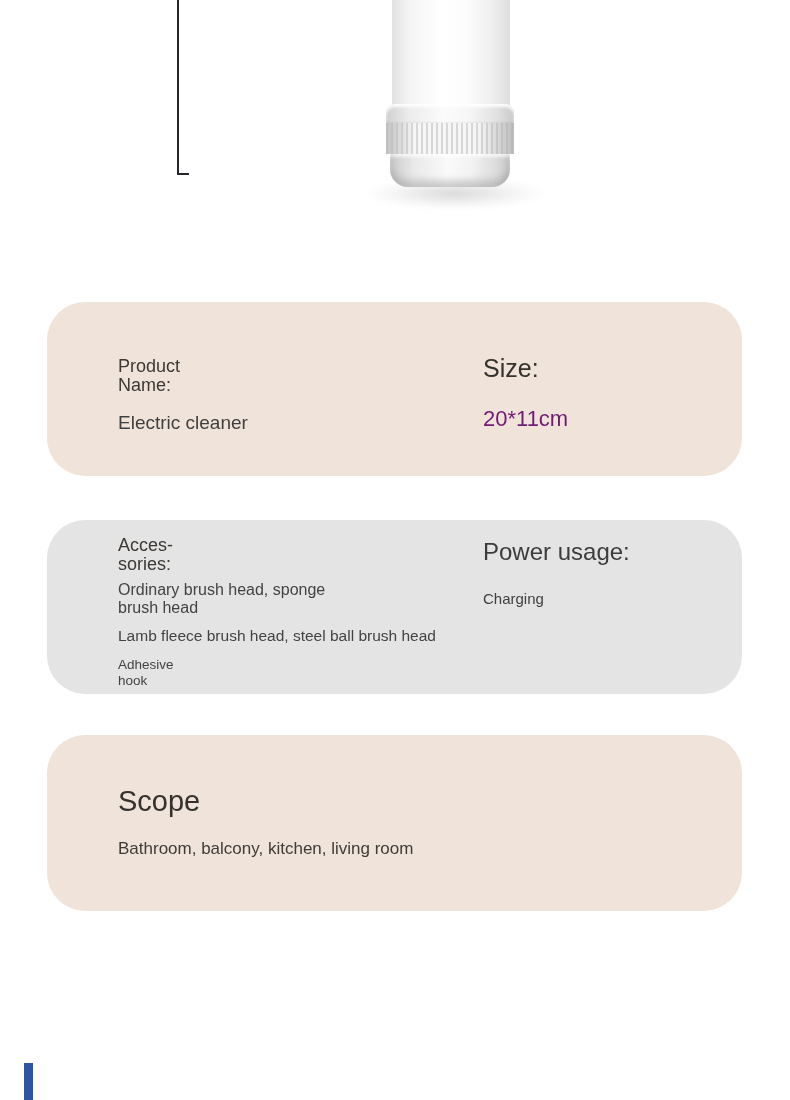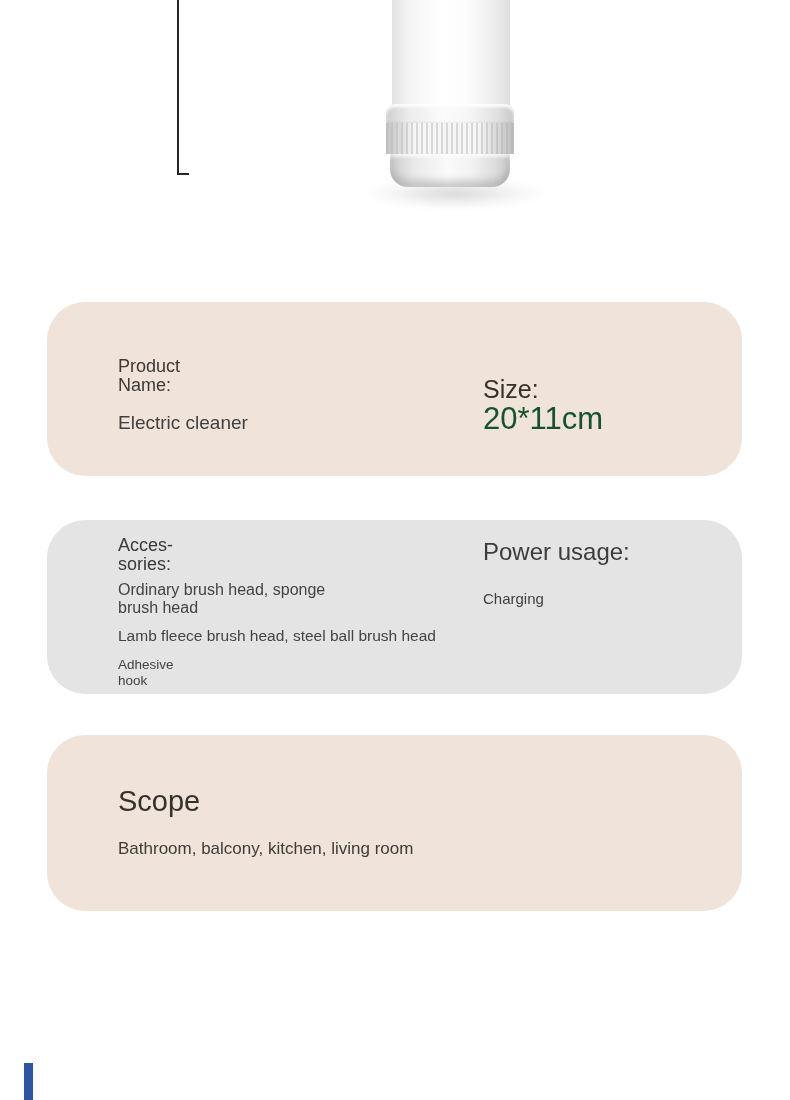--- a/index.html
+++ b/index.html
@@ -74,21 +74,21 @@
   }
   .card-1 { top: 302px; height: 174px; }
   .card-2 { top: 520px; height: 174px; }
   .card-3 { top: 735px; height: 176px; }
 
   .card span { position: absolute; display: block; white-space: pre-line; }
 
   .lbl-md   { font-size: 18px; line-height: 19px; color: #3c3834; }
   .val-md   { font-size: 19px; line-height: 22px; color: #404040; }
   .lbl-lg   { font-size: 25px; line-height: 28px; color: #35322e; }
-  .val-lg   { font-size: 31px; line-height: 28px; color: #14532d; }
+  .val-lg   { font-size: 22px; line-height: 28px; color: #701a75; }
   .lbl-lg2  { font-size: 24px; line-height: 27px; color: #3c3c3c; }
   .body-sm  { font-size: 16px; line-height: 18px; color: #434343; }
   .body-xs  { font-size: 13.5px; line-height: 16px; color: #434343; }
   .body-2sm { font-size: 15.5px; line-height: 18px; color: #434343; }
   .charging { font-size: 15px;  line-height: 17px; color: #3f3f3f; }
   .scope-t  { font-size: 29px;  line-height: 32px; color: #35322e; }
   .scope-v  { font-size: 17px;  line-height: 20px; color: #3f3c38; }
 
   
   .accent-bar {
@@ -107,21 +107,21 @@
     <div class="collar-top"></div>
     <div class="collar-ribs"></div>
     <div class="base-cap"></div>
     <div class="floor-shadow"></div>
   </div>
 
   <div class="card card-1" style="background: rgb(240, 227, 217);">
     <span class="lbl-md" style="left:71px; top:55px;">Product
 Name:</span>
     <span class="val-md" style="left:71px; top:110px;">Electric cleaner</span>
-    <span class="lbl-lg" style="left:436px; top:73px;">Size:</span>
+    <span class="lbl-lg" style="left:436px; top:52px;">Size:</span>
     <span class="val-lg" style="left:436px; top:103px;">20*11cm</span>
   </div>
 
   <div class="card card-2" style="background: rgb(228, 228, 228);">
     <span class="lbl-md" style="left:71px; top:16px;">Acces-
 sories:</span>
     <span class="body-sm" style="left:71px; top:61px;">Ordinary brush head, sponge
 brush head</span>
     <span class="body-2sm" style="left:71px; top:107px;">Lamb fleece brush head, steel ball brush head</span>
     <span class="body-xs" style="left:71px; top:137px;">Adhesive

